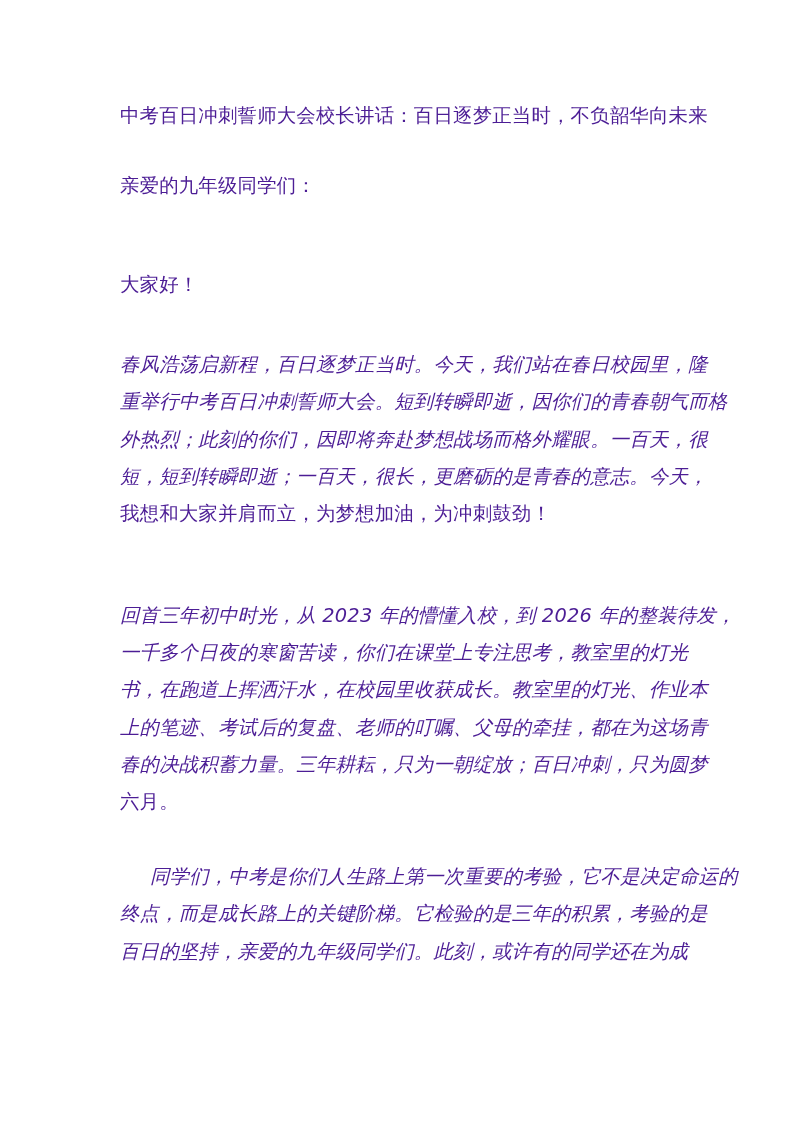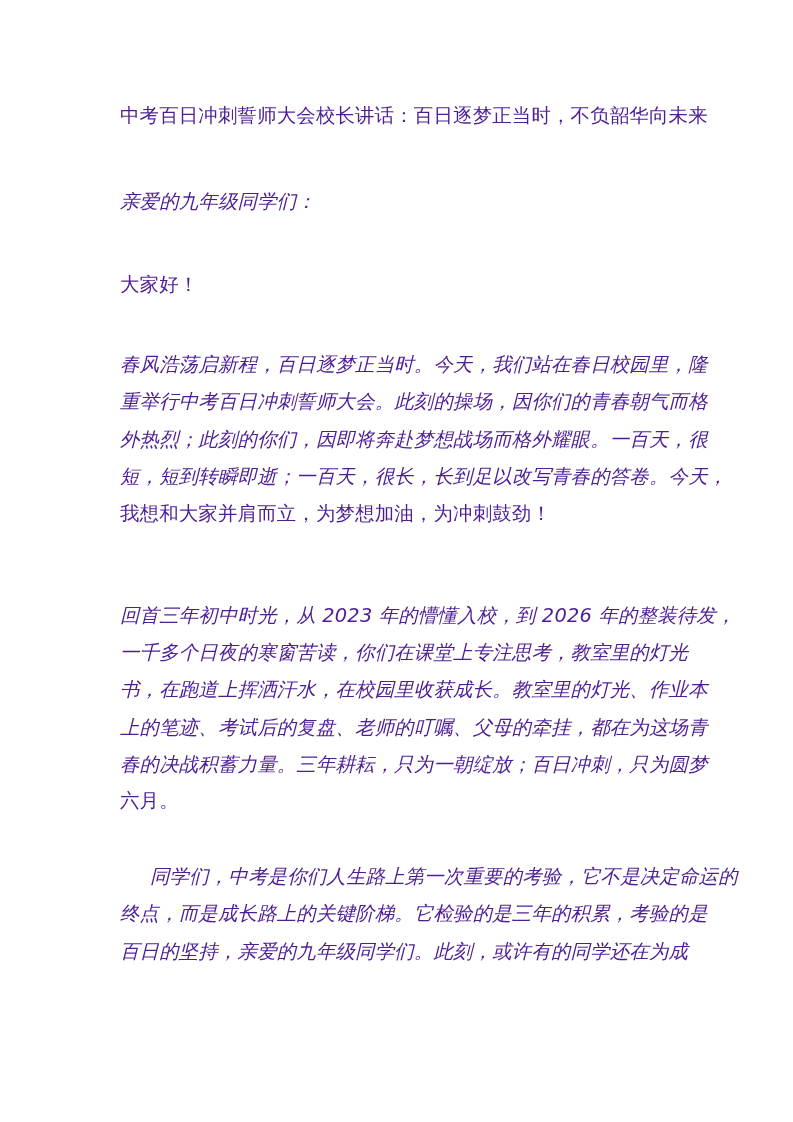--- a/index.html
+++ b/index.html
@@ -18,39 +18,39 @@
   }
   .just { text-align: justify; text-align-last: justify; font-style: italic; }
 </style>
 </head>
 <body>
 
 <div class="page">
 
   <div class="line" style="top:104px;">中考百日冲刺誓师大会校长讲话：百日逐梦正当时，不负韶华向未来</div>
 
-  <div class="line" style="top:190px;font-style:italic;">亲爱的九年级同学们：</div>
+  <div class="line" style="top:174px;">亲爱的九年级同学们：</div>
 
   <div class="line" style="top:273px;">大家好！</div>
 
   <div>
     <div class="line just" style="top:353px;">春风浩荡启新程，百日逐梦正当时。今天，我们站在春日校园里，隆</div>
-    <div class="line just" style="top:390px;">重举行中考百日冲刺誓师大会。此刻的操场，因你们的青春朝气而格</div>
+    <div class="line just" style="top:390px;">重举行中考百日冲刺誓师大会。短到转瞬即逝，因你们的青春朝气而格</div>
     <div class="line just" style="top:428px;">外热烈；此刻的你们，因即将奔赴梦想战场而格外耀眼。一百天，很</div>
-    <div class="line just" style="top:465px;">短，短到转瞬即逝；一百天，很长，长到足以改写青春的答卷。今天，</div>
+    <div class="line just" style="top:465px;">短，短到转瞬即逝；一百天，很长，更磨砺的是青春的意志。今天，</div>
     <div class="line" style="top:502px;">我想和大家并肩而立，为梦想加油，为冲刺鼓劲！</div>
   </div>
 
   <div>
     <div class="line just" style="top:604px;">回首三年初中时光，从 2023 年的懵懂入校，到 2026 年的整装待发，</div>
     <div class="line just" style="top:641px;">一千多个日夜的寒窗苦读，你们在课堂上专注思考，教室里的灯光</div>
     <div class="line just" style="top:678px;">书，在跑道上挥洒汗水，在校园里收获成长。教室里的灯光、作业本</div>
     <div class="line just" style="top:716px;">上的笔迹、考试后的复盘、老师的叮嘱、父母的牵挂，都在为这场青</div>
     <div class="line just" style="top:753px;">春的决战积蓄力量。三年耕耘，只为一朝绽放；百日冲刺，只为圆梦</div>
-    <div class="line" style="top:790px;font-family:Liberation Mono, monospace;">六月。</div>
+    <div class="line" style="top:790px;">六月。</div>
   </div>
 
   <div>
     <div class="line just" style="top:865px;margin-left:30px;">同学们，中考是你们人生路上第一次重要的考验，它不是决定命运的</div>
     <div class="line just" style="top:902px;">终点，而是成长路上的关键阶梯。它检验的是三年的积累，考验的是</div>
     <div class="line just" style="top:940px;">百日的坚持，亲爱的九年级同学们。此刻，或许有的同学还在为成</div>
   </div>
 
 </div>
 

